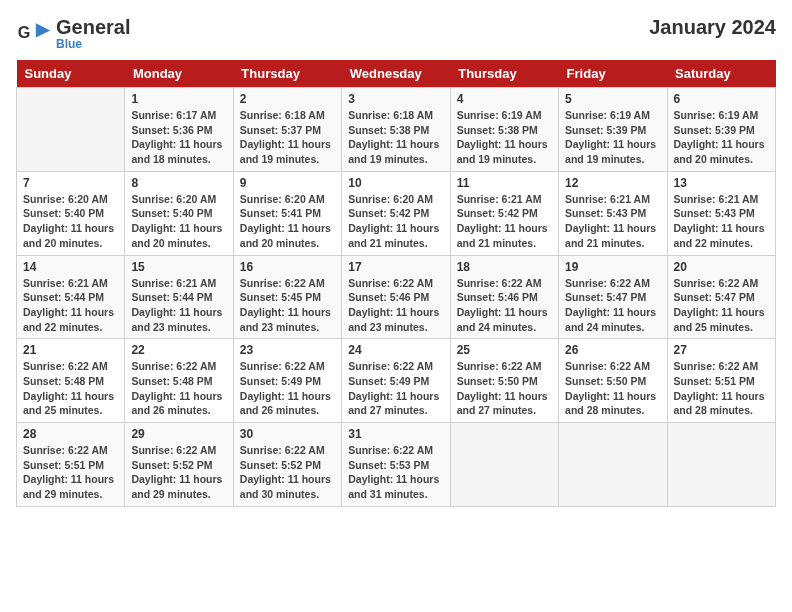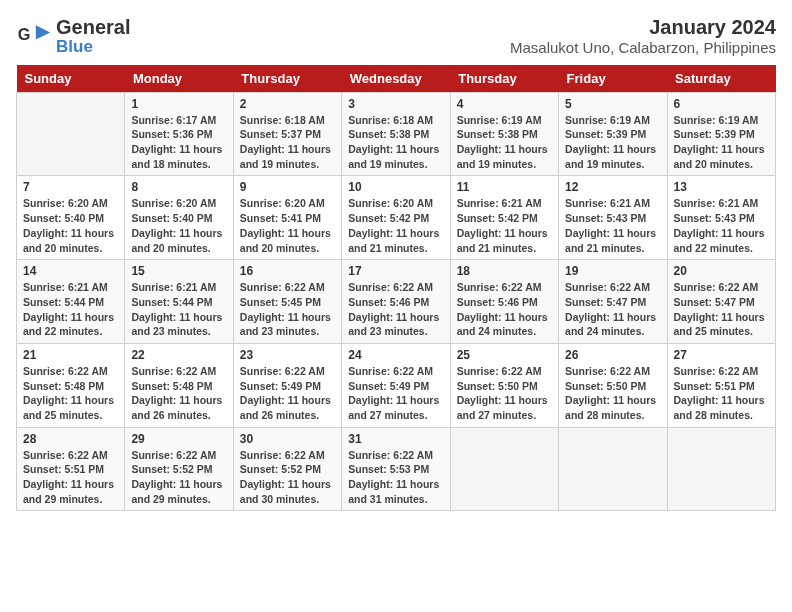--- a/index.html
+++ b/index.html
@@ -86,26 +86,25 @@
   <div class="logo">
     <svg class="logo-icon" viewBox="0 0 40 40">
       <rect x="0" y="0" width="40" height="40" fill="none"></rect>
 
       <text x="2" y="24" font-size="18" font-weight="bold" fill="#333" font-family="Arial">G</text>
 
       <polygon points="22,8 38,16 22,24" fill="#3a7ec8"></polygon>
     </svg>
     <div>
       <div style="font-size:20px;font-weight:bold;color:#333;line-height:1.1;">General</div>
-      <div style="font-size:17px;font-weight:bold;color:#3a7ec8;line-height:1.1;">Blue</div>
+      <div style="font-size:12px;font-weight:bold;color:#3a7ec8;line-height:1.1;">Blue</div>
     </div>
   </div>
   <div class="title-block">
     <div class="main-title">January 2024</div>
-    <div class="subtitle">Masalukot Uno, Calabarzon, Philippines</div>
   </div>
 </div>
 
 <table>
   <thead>
     <tr>
     <th>Sunday</th>
         <th>Monday</th>
         <th>Thursday</th>
         <th>Wednesday</th>

